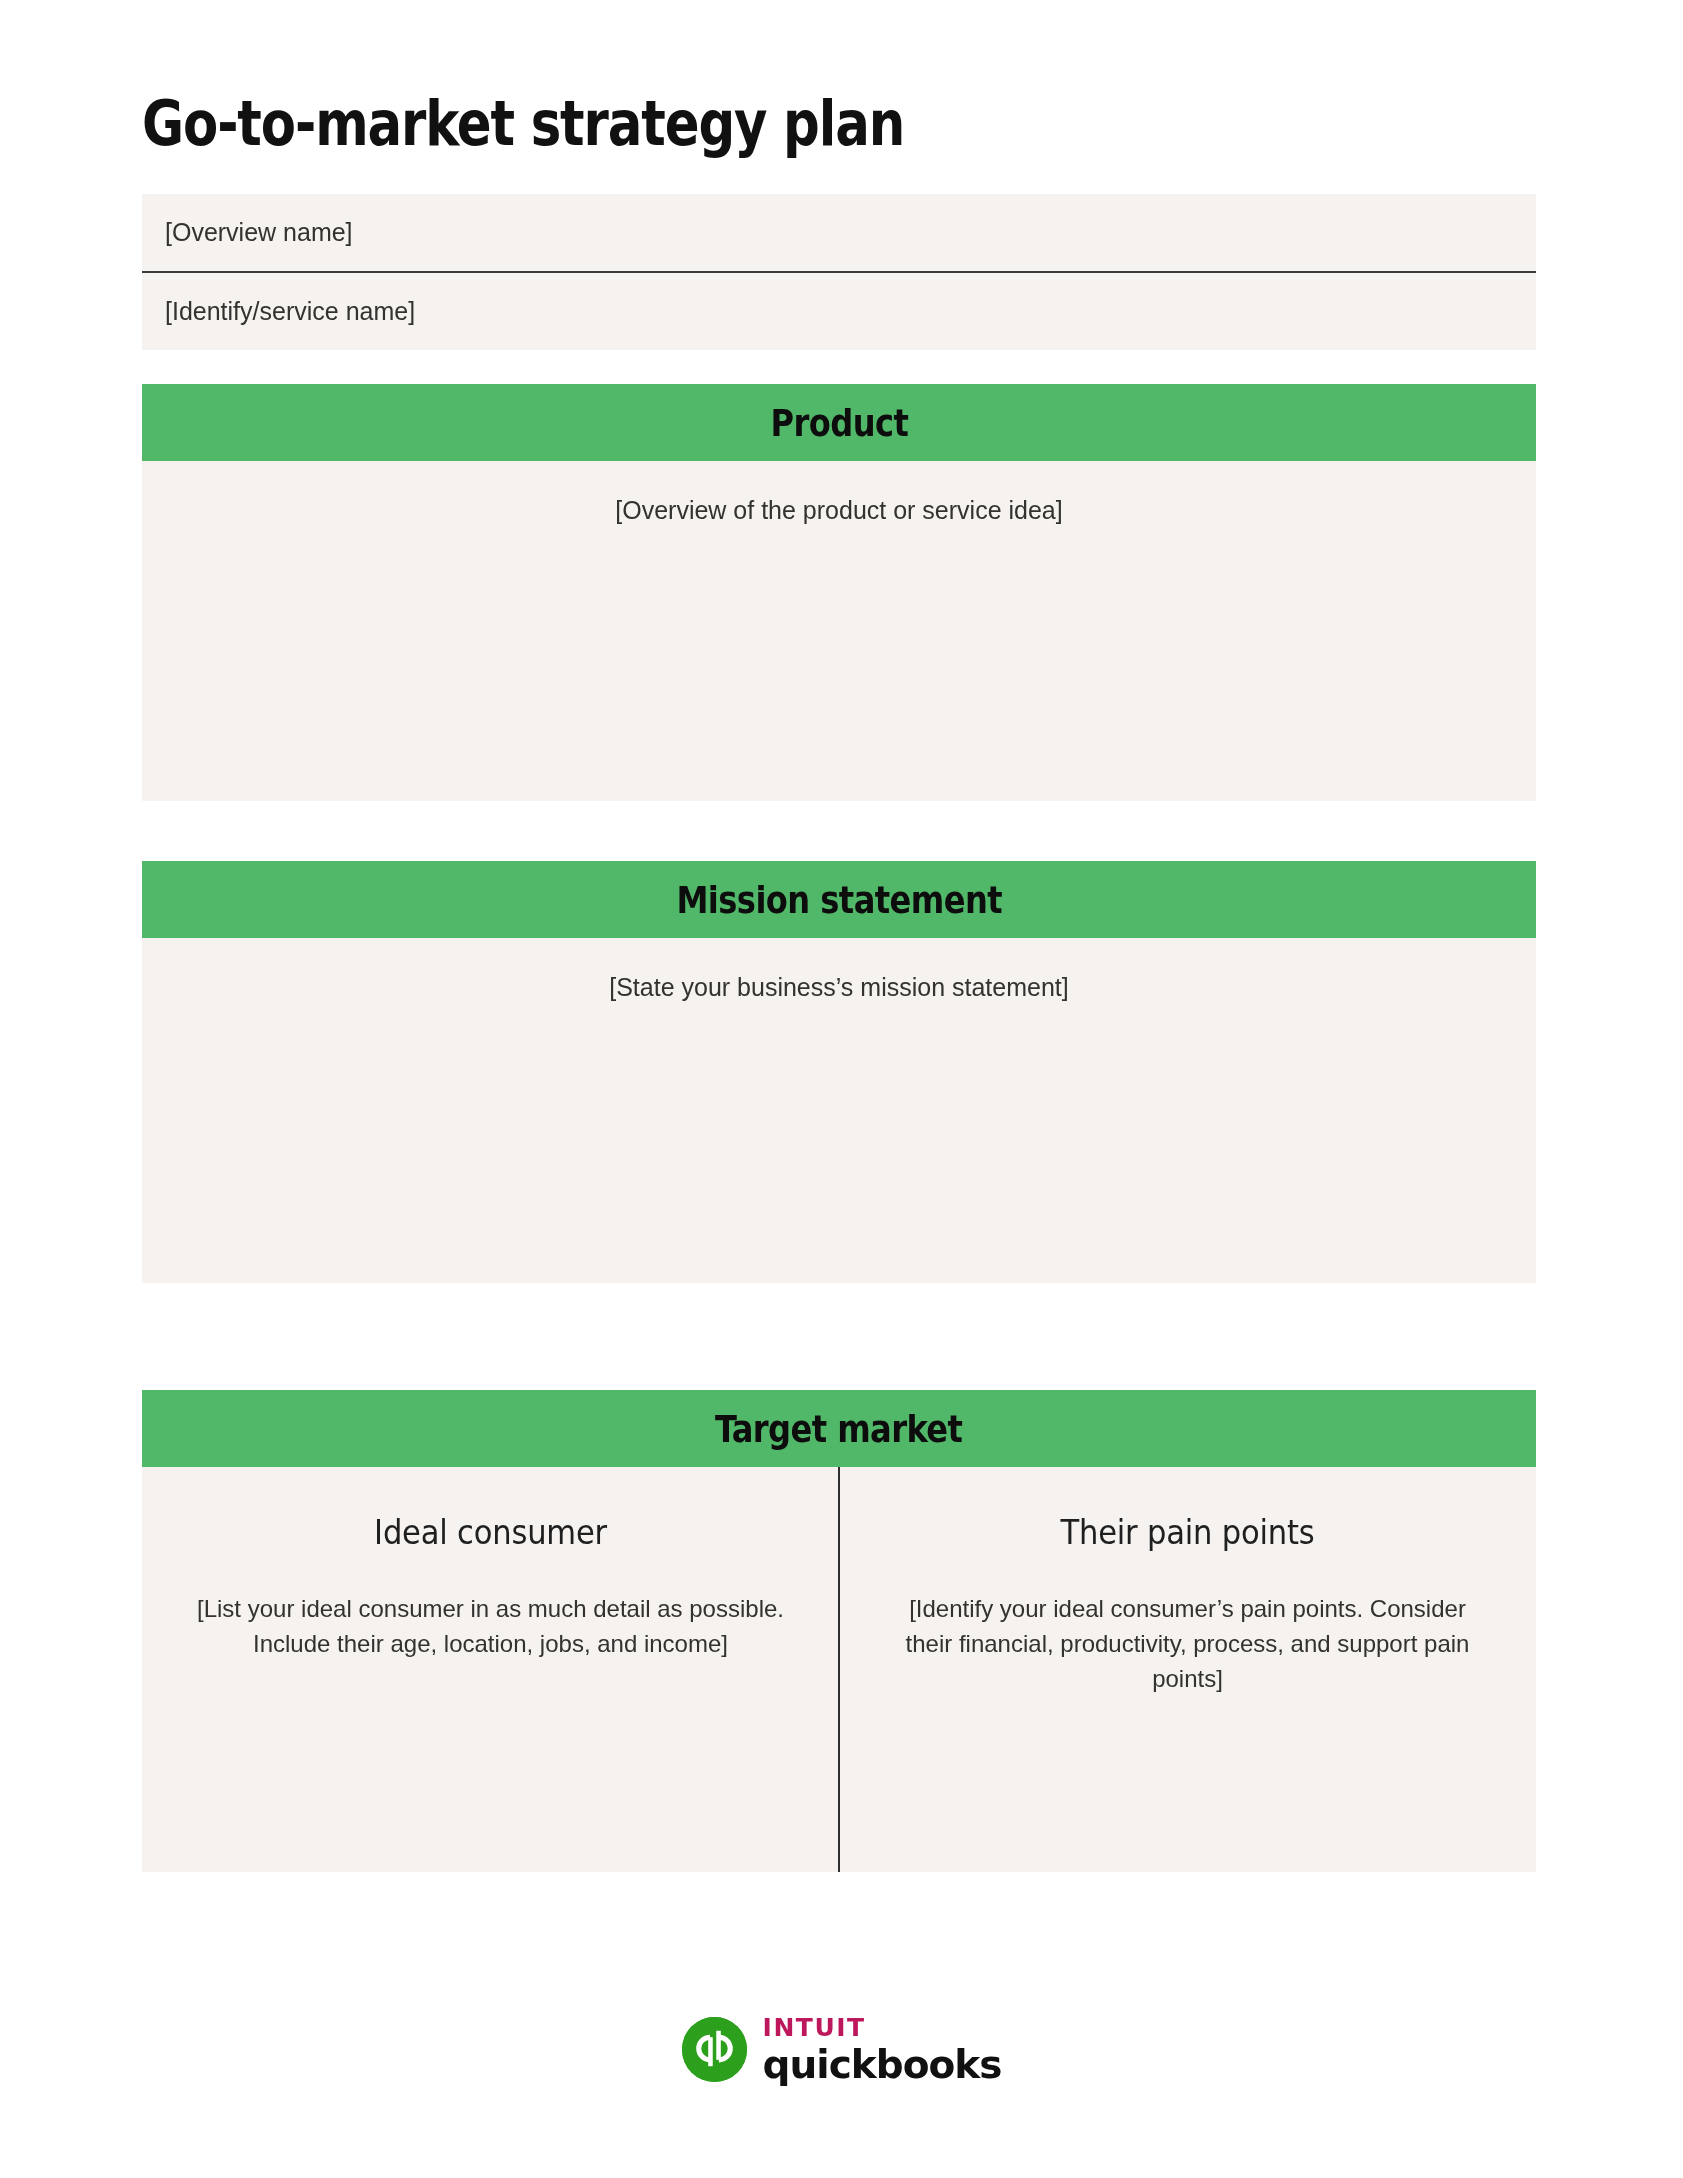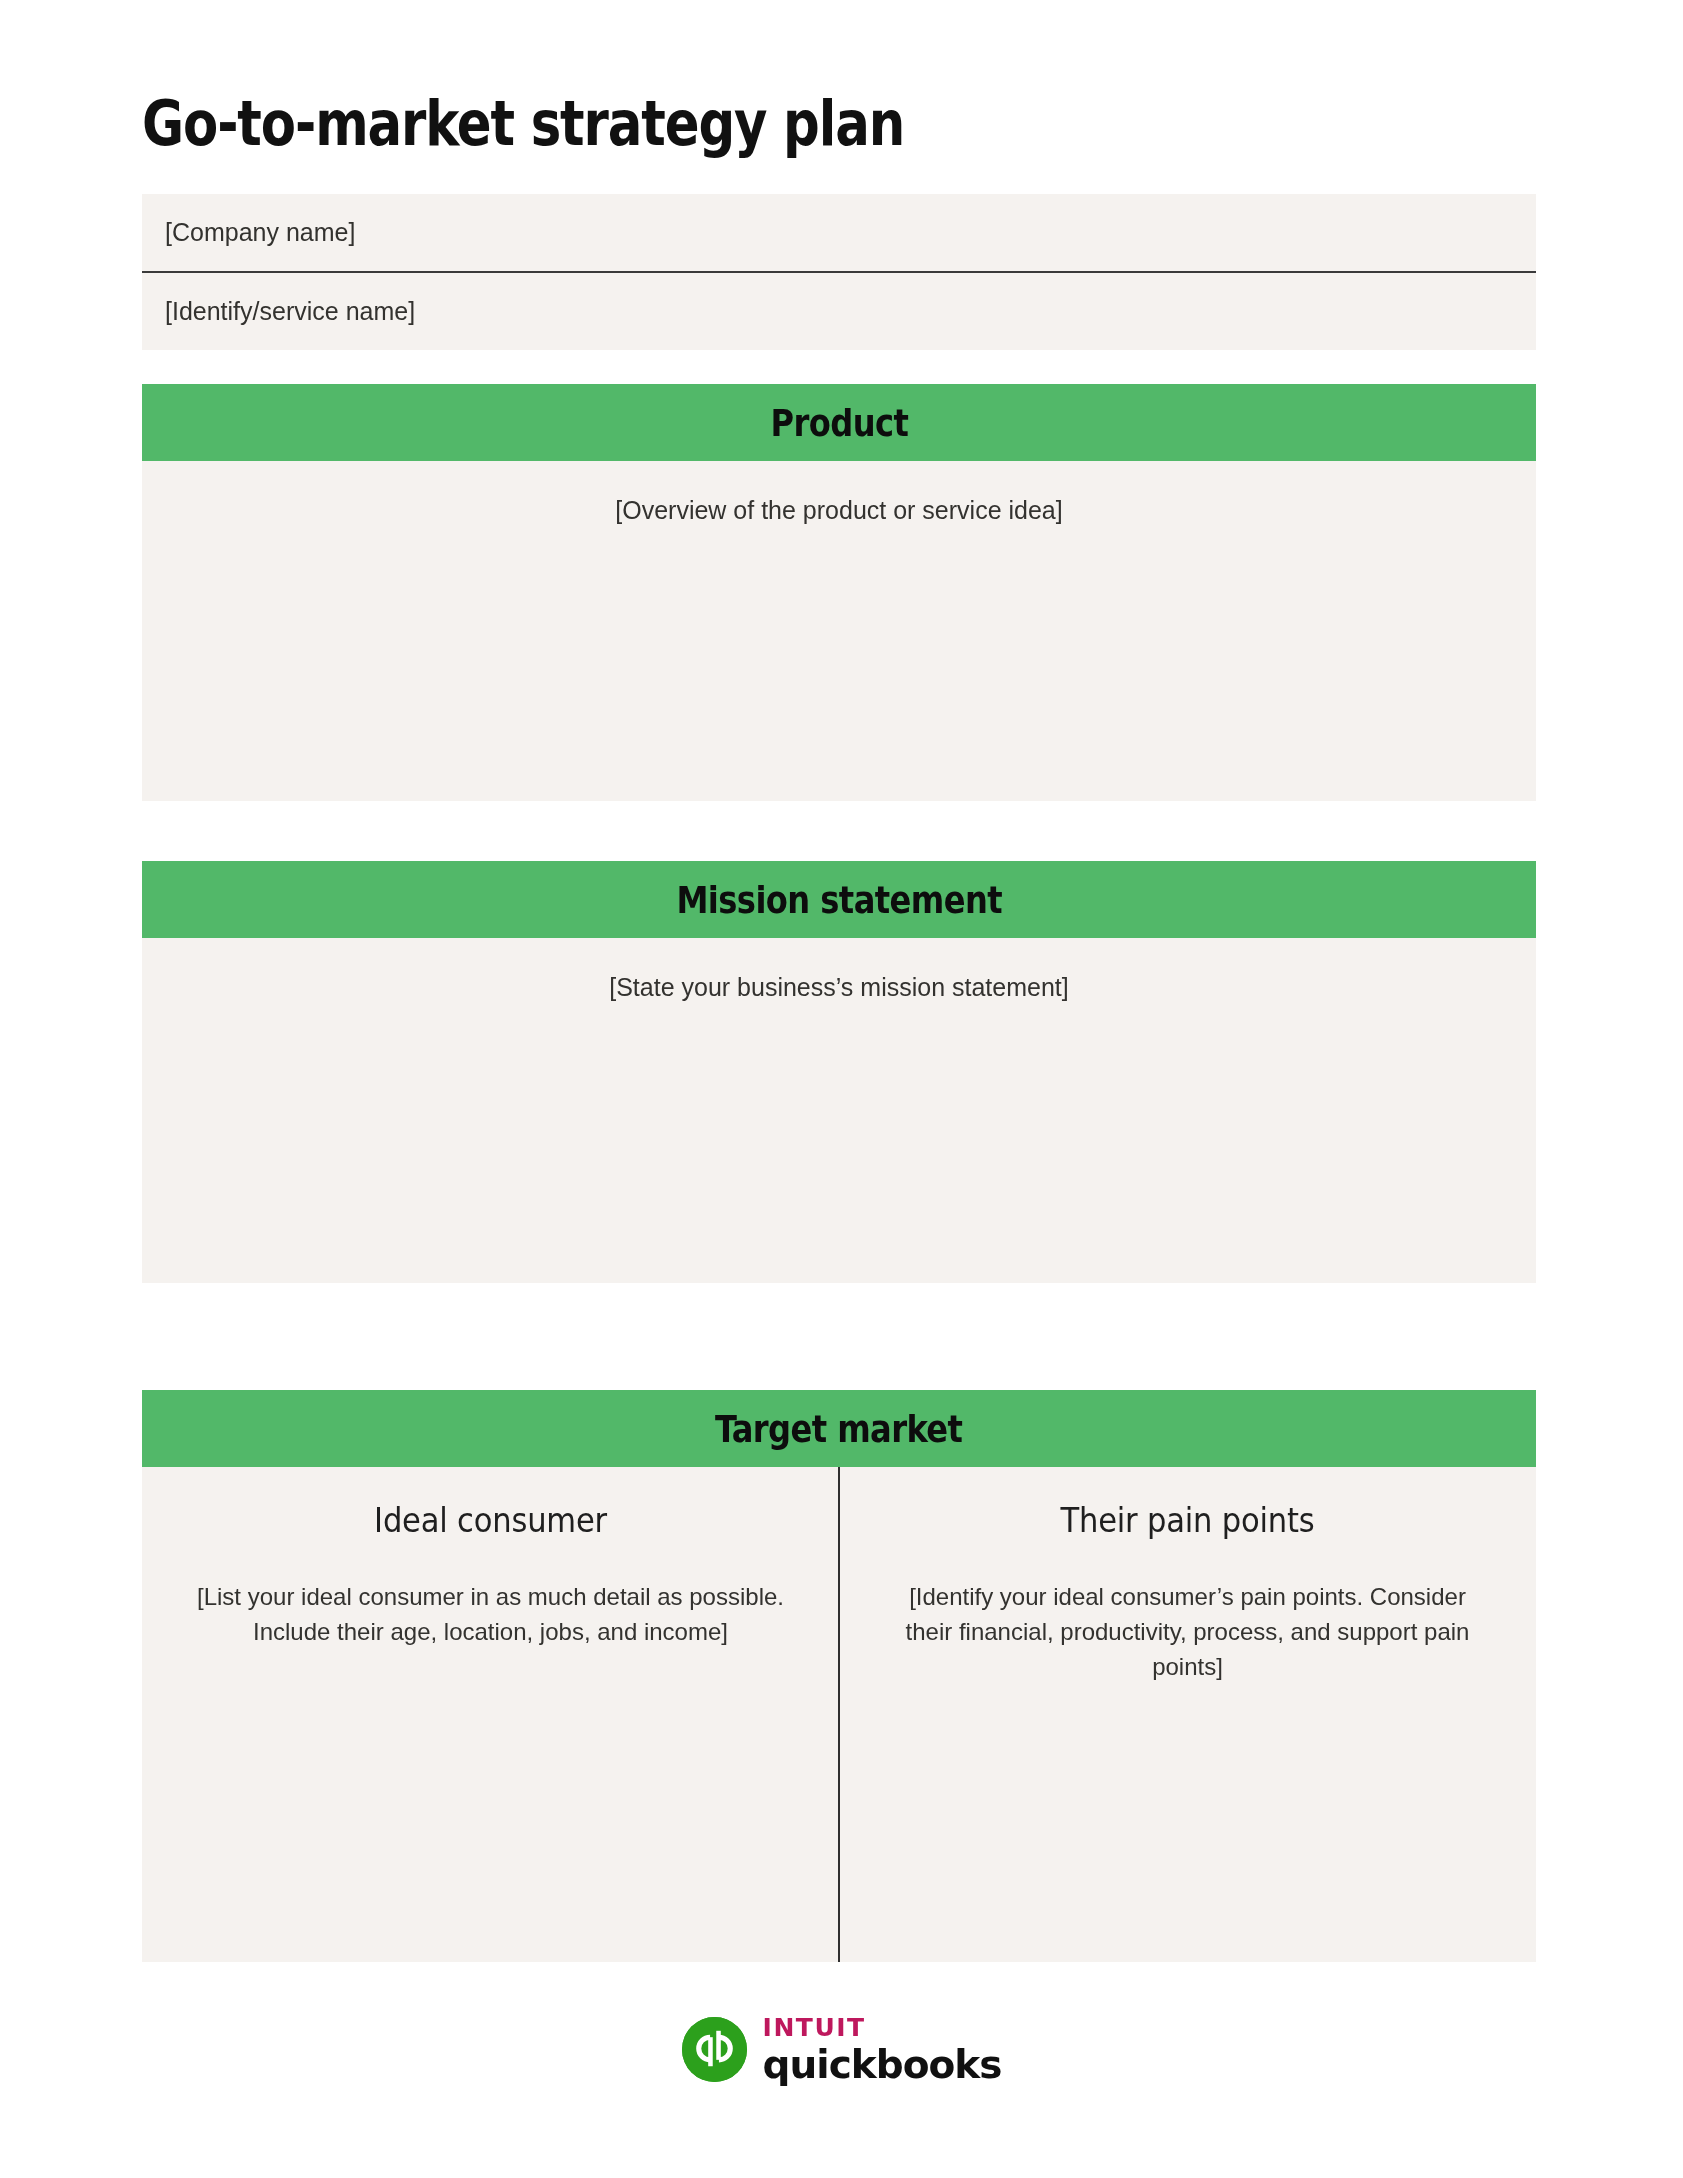--- a/index.html
+++ b/index.html
@@ -180,21 +180,21 @@
 </style>
 </head>
 <body>
 
 <div class="page">
 
   <div class="doc-title">Go-to-market strategy plan</div>
 
   <div class="field-stack">
     <div class="field-row">
-      <span class="field-text">[Company name]</span>
+      <span class="field-text">[Overview name]</span>
     </div>
     <div class="field-divider"></div>
     <div class="field-row">
       <span class="field-text">[Identify/service name]</span>
     </div>
   </div>
 
   <div class="section" style="top: 861px;">
     <div class="section-header">
       <span class="section-title">Mission statement</span>
@@ -210,21 +210,21 @@
     </div>
     <div class="section-body" style="height: 340px;">
       <div class="body-prompt">[Overview of the product or service idea]</div>
     </div>
   </div>
 
   <div class="section" style="top: 1390px;">
     <div class="section-header">
       <span class="section-title">Target market</span>
     </div>
-    <div class="section-body" style="height: 495px; padding-top: 0;">
+    <div class="section-body" style="height: 405px; padding-top: 12px;">
       <div class="two-col">
         <div class="col">
           <div class="col-heading">Ideal consumer</div>
           <div class="col-prompt">[List your ideal consumer in as much detail as possible. Include their age, location, jobs, and income]</div>
         </div>
         <div class="col-divider"></div>
         <div class="col">
           <div class="col-heading">Their pain points</div>
           <div class="col-prompt">[Identify your ideal consumer’s pain points. Consider their financial, productivity, process, and support pain points]</div>
         </div>

